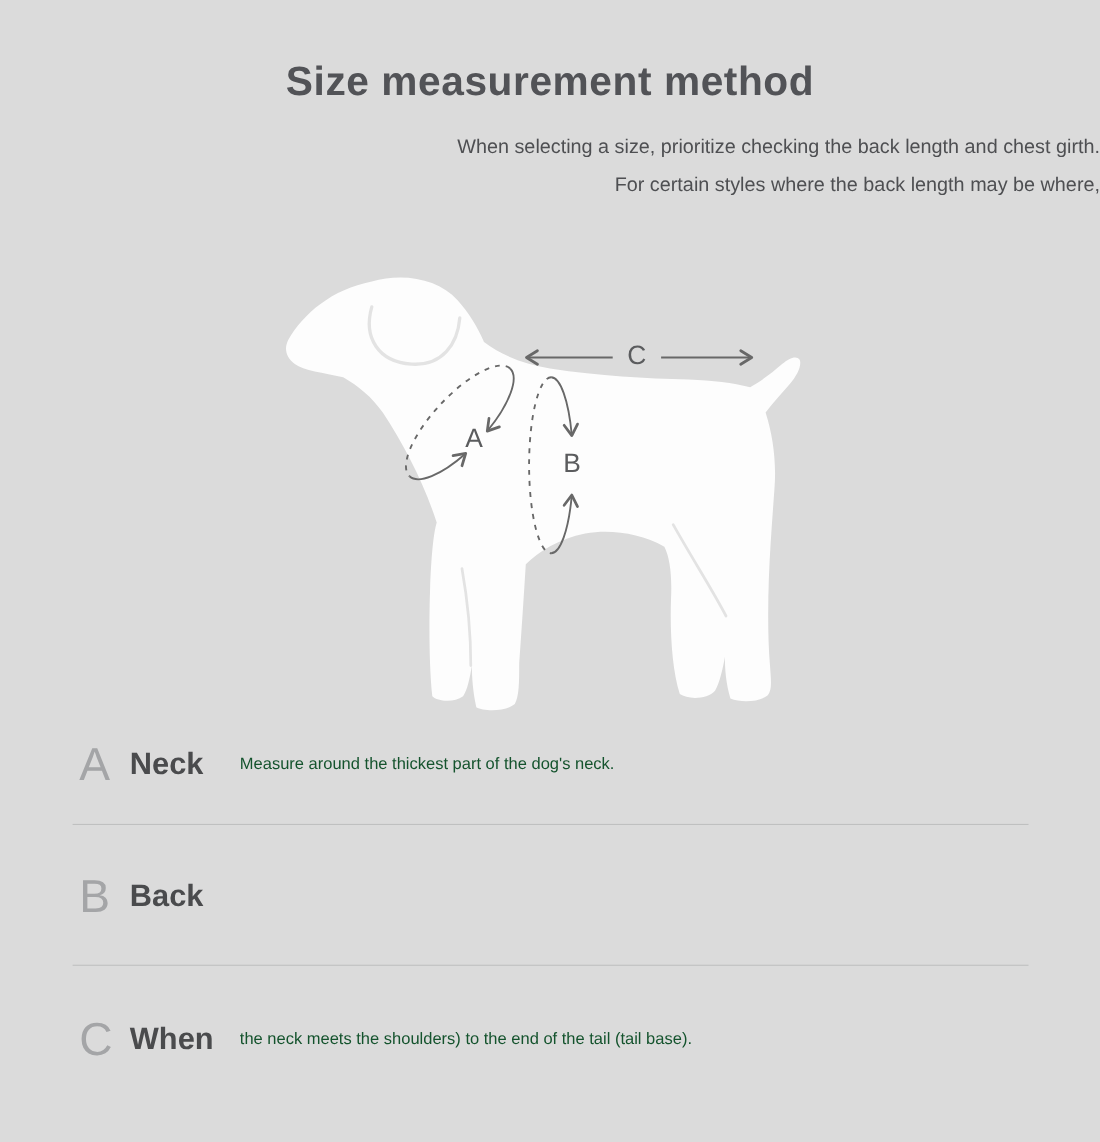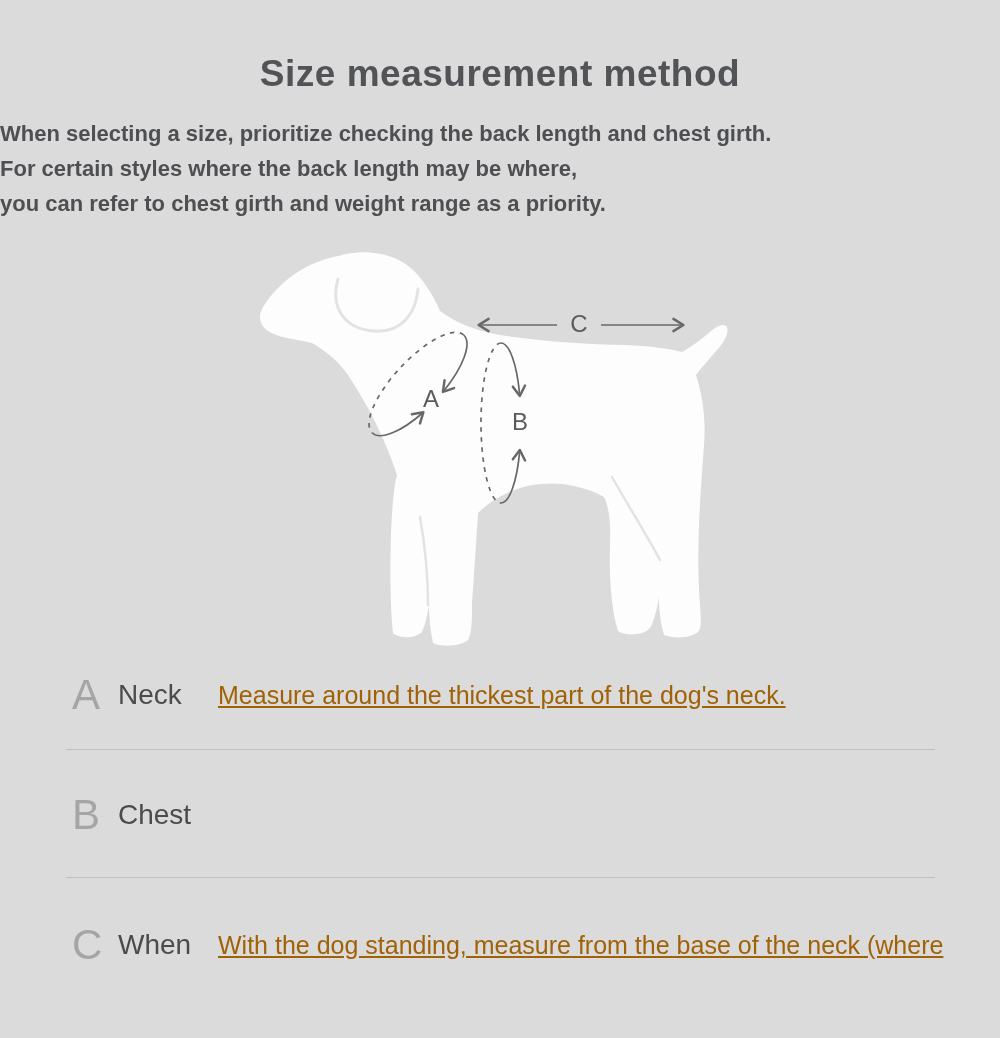--- a/index.html
+++ b/index.html
@@ -23,25 +23,24 @@
     font-size: 37px;
     line-height: 44px;
     font-weight: bold;
     color: #525357;
     letter-spacing: 0.5px;
   }
   .subtitle {
     position: absolute;
     top: 116px; left: 0;
     width: 1000px;
-    text-align: left;
-    font-size: 22px;
+    text-align: right;
+    font-size: 18px;
     line-height: 35px;
     color: #4e4f52;
-    font-weight: bold;
   }
   .diagram {
     position: absolute;
     left: 250px; top: 245px;
     width: 500px; height: 410px;
   }
   .diagram svg { position: absolute; left: 0; top: 0; }
   .diagram-label {
     position: absolute;
     width: 30px; height: 29px;
@@ -69,29 +68,28 @@
     flex: 0 0 46px;
     font-size: 42px;
     line-height: 44px;
     color: #a4a5a7;
   }
   .row .name {
     width: 100px;
     flex: 0 0 100px;
     font-size: 28px;
     line-height: 32px;
-    font-weight: normal;
+    font-weight: bold;
     color: #4a4b4d;
   }
   .row .desc {
-    font-size: 25px;
+    font-size: 15px;
     line-height: 34px;
-    color: #a16207;
+    color: #14532d;
     white-space: nowrap;
-    text-decoration: underline;
   }
   .divider {
     position: absolute;
     left: 66px;
     width: 869px;
     height: 1px;
     background: #bfc0c0;
     border: none;
   }
   .divider-1 { top: 749px; }
@@ -100,21 +98,20 @@
 </head>
 <body>
 
 <div class="page">
 
   <h1 class="title">Size measurement method</h1>
 
   <div class="subtitle">
     <div>When selecting a size, prioritize checking the back length and chest girth.</div>
     <div>For certain styles where the back length may be where,</div>
-    <div>you can refer to chest girth and weight range as a priority.</div>
   </div>
 
   <div class="diagram">
     <svg width="500" height="410" viewBox="0 0 500 410">
       <defs>
         <marker id="arrow" viewBox="0 0 8 8" refX="6.2" refY="4" markerWidth="9" markerHeight="9" orient="auto">
           <path d="M1.2,0.8 L6.4,4 L1.2,7.2" fill="none" stroke="#686868" stroke-width="1.3" stroke-linecap="round" stroke-linejoin="round"></path>
         </marker>
       </defs>
 
@@ -180,26 +177,26 @@
     <div class="name">Neck</div>
     <div class="desc">
       <div>Measure around the thickest part of the dog's neck.</div>
     </div>
   </div>
 
   <hr class="divider divider-1">
 
   <div class="row row-b">
     <div class="letter">B</div>
-    <div class="name">Chest</div>
+    <div class="name">Back</div>
   </div>
 
   <hr class="divider divider-2">
 
   <div class="row row-c">
     <div class="letter">C</div>
     <div class="name">When</div>
     <div class="desc">
-      <div>With the dog standing, measure from the base of the neck (where</div>
+      <div>the neck meets the shoulders) to the end of the tail (tail base).</div>
     </div>
   </div>
 
 </div>
 
 </body></html>

